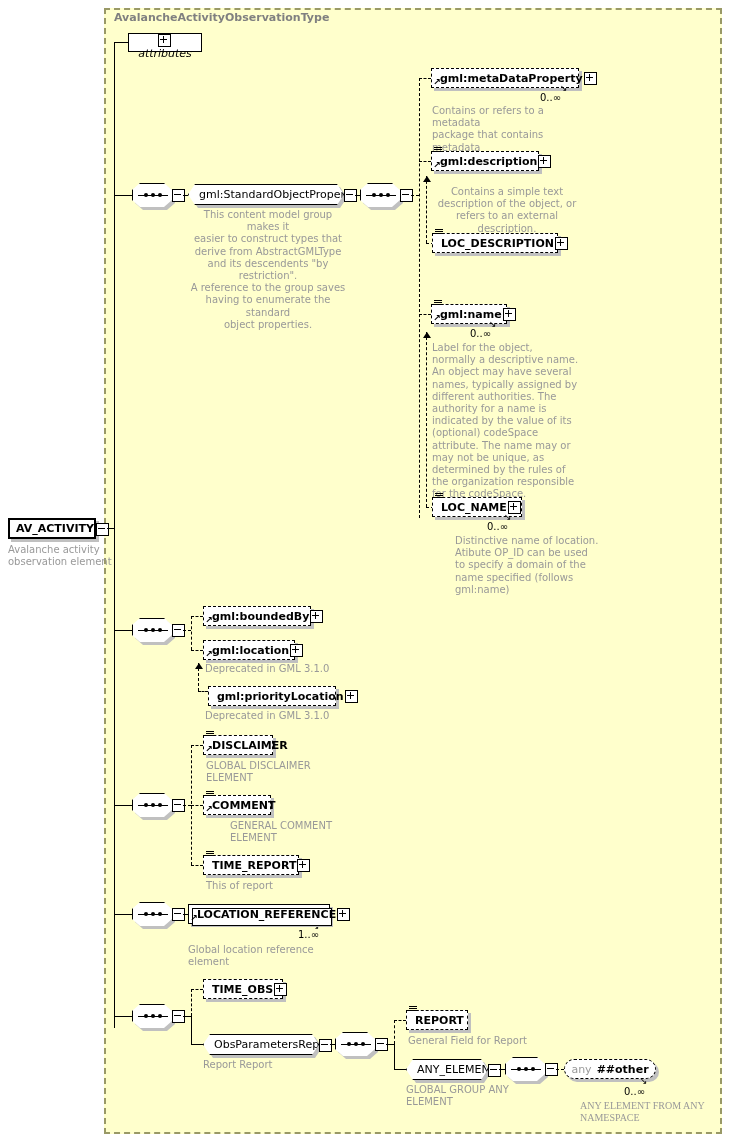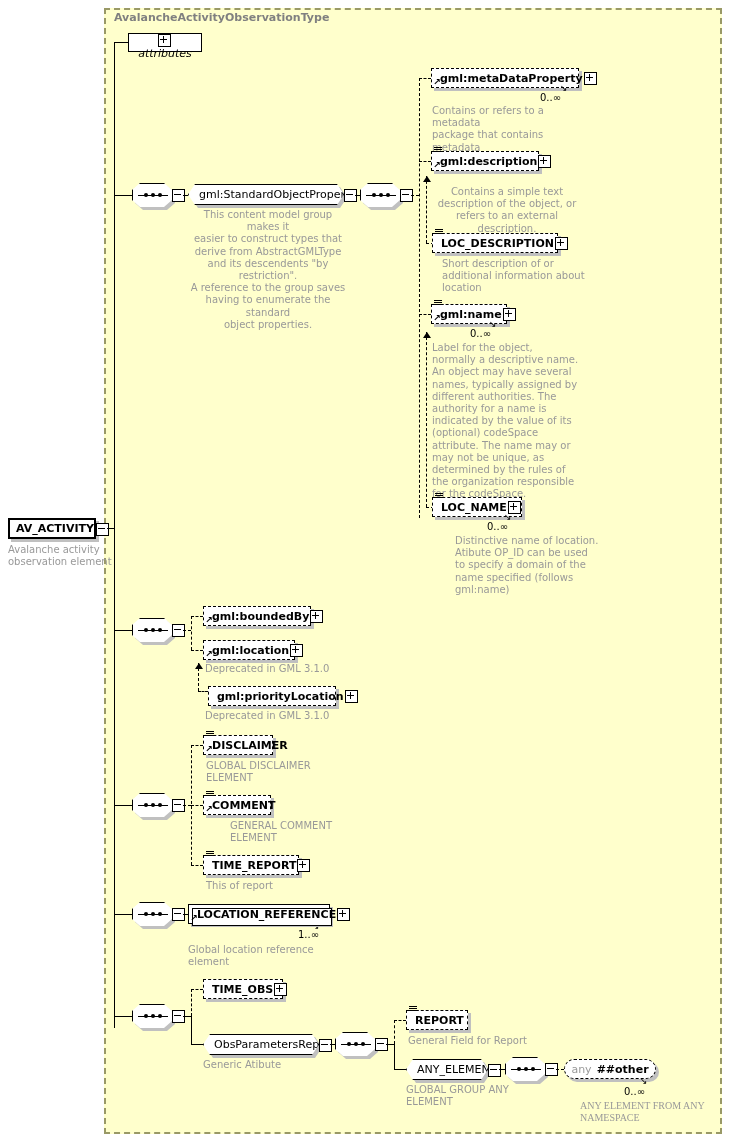--- a/index.html
+++ b/index.html
@@ -183,23 +183,20 @@
 
   <div class="box dashed shadow" style="left:432px;top:233px;width:126px;height:20px;">
     <span class="docicon">
         <i></i>
         <i></i>
         <i></i>
       </span>
     <span class="lbl">LOC_DESCRIPTION</span>
     <span class="exp-in plus"></span>
   </div>
-  <div class="anno" style="left:442px;top:258px;width:150px;white-space:pre-line;">Short description of or
-additional information about
-location</div>
 
   <div class="dln dlnh" style="left:419px;top:314px;width:12px;"></div>
   <div class="box dashed shadow" style="left:431px;top:304px;width:76px;height:20px;">
     <span class="docicon">
         <i></i>
         <i></i>
         <i></i>
       </span>
     <span class="subarrow">↗</span>
     <span class="lbl">gml:name</span>
@@ -365,21 +362,21 @@
     <span class="lbl">TIME_OBS</span>
     <span class="exp-in plus"></span>
   </div>
 
   <div class="ln lnh" style="left:191px;top:1044px;width:12px;"></div>
   <div class="grpshadow" style="left:206px;top:1037px;width:116px;height:21px;"></div>
   <div class="grp" style="left:203px;top:1034px;width:116px;height:21px;">
     <span class="lbl">ObsParametersReport</span>
   </div>
   <div class="expout minus" style="left:319px;top:1039px;"></div>
-  <div class="anno" style="left:203px;top:1059px;width:170px;white-space:pre-line;">Generic Atibute</div>
+  <div class="anno" style="left:203px;top:1059px;width:170px;white-space:pre-line;">Report Report</div>
 
   <div class="ln lnh" style="left:330px;top:1044px;width:5px;"></div>
   <div class="seqshadow" style="left:338px;top:1035px;"></div>
   <div class="seq" style="left:335px;top:1032px;">
     <div class="seqdots">
         <span class="seqdot3"></span>
       </div>
   </div>
   <div class="expout minus" style="left:375px;top:1038px;"></div>
   <div class="ln lnh" style="left:386px;top:1044px;width:8px;"></div>

